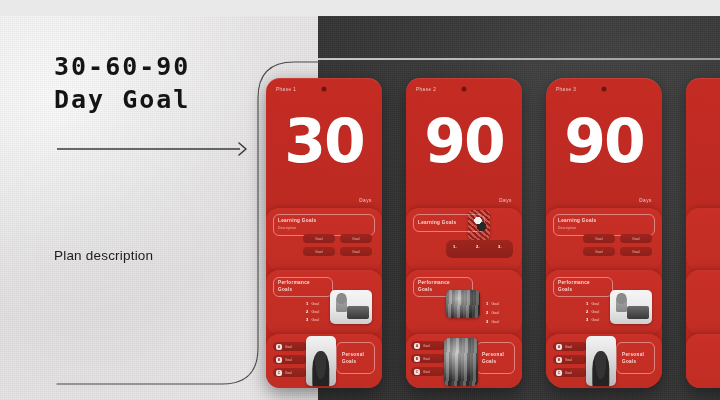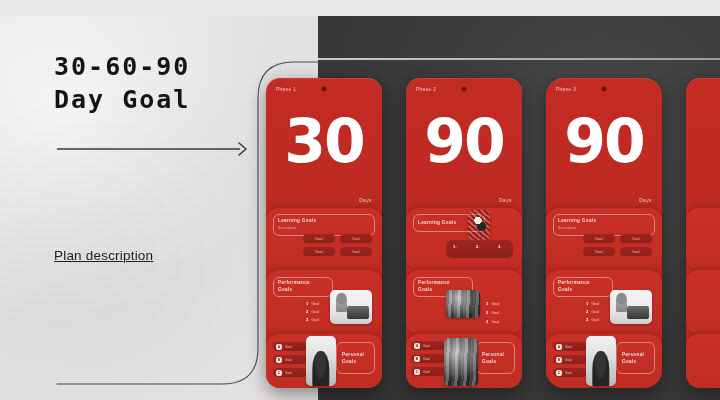--- a/index.html
+++ b/index.html
@@ -60,21 +60,20 @@
     color: #141414;
     line-height: 33px;
     white-space: nowrap;
   }
   .plan-desc {
     position: absolute; left: 54px; top: 232px;
     font-size: 13.5px;
     color: #1d1d1d;
     letter-spacing: .2px;
     z-index: 5;
-    text-decoration: underline;
   }
 
   
   .linework { position:absolute; left:0; top:0; width:320px; height:400px; z-index:4; }
 
   
   .cards { position:absolute; left:0; top:0; width:720px; height:400px; z-index:2; }
 
   .card {
     position: absolute;

